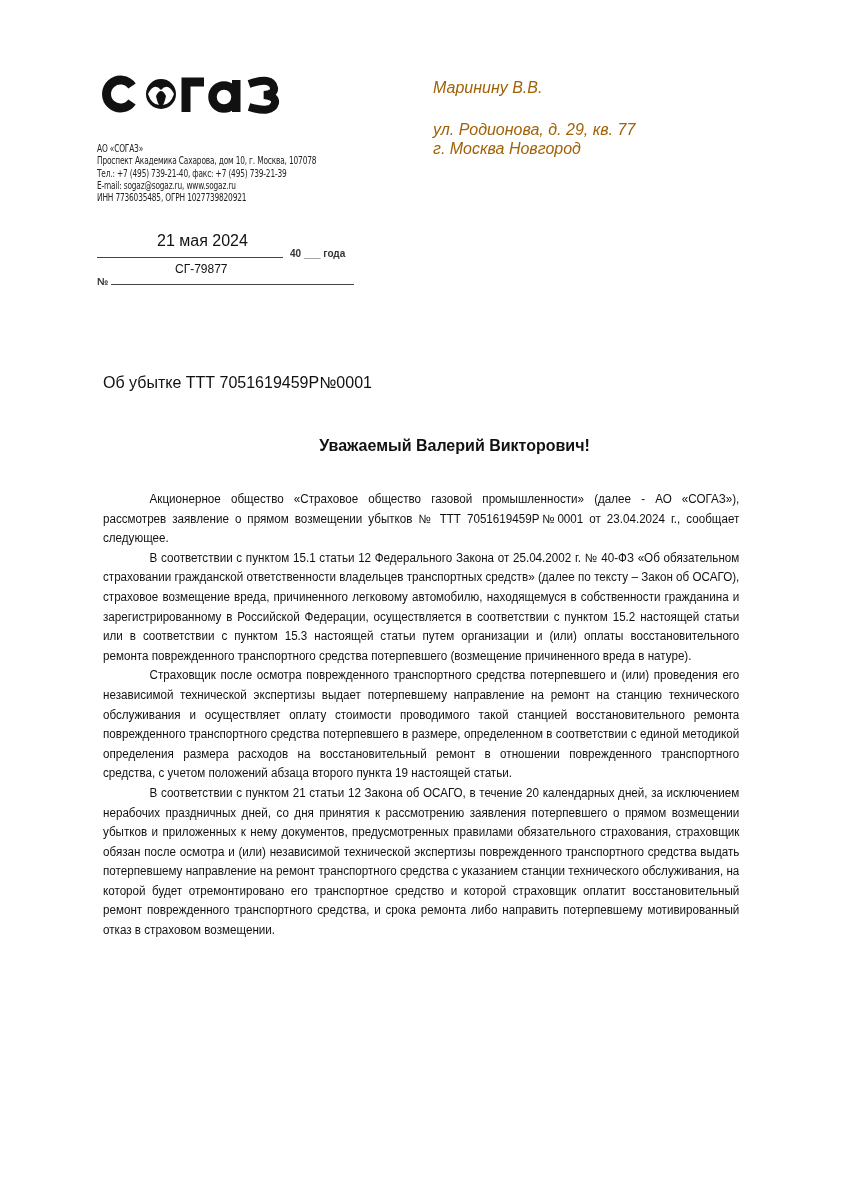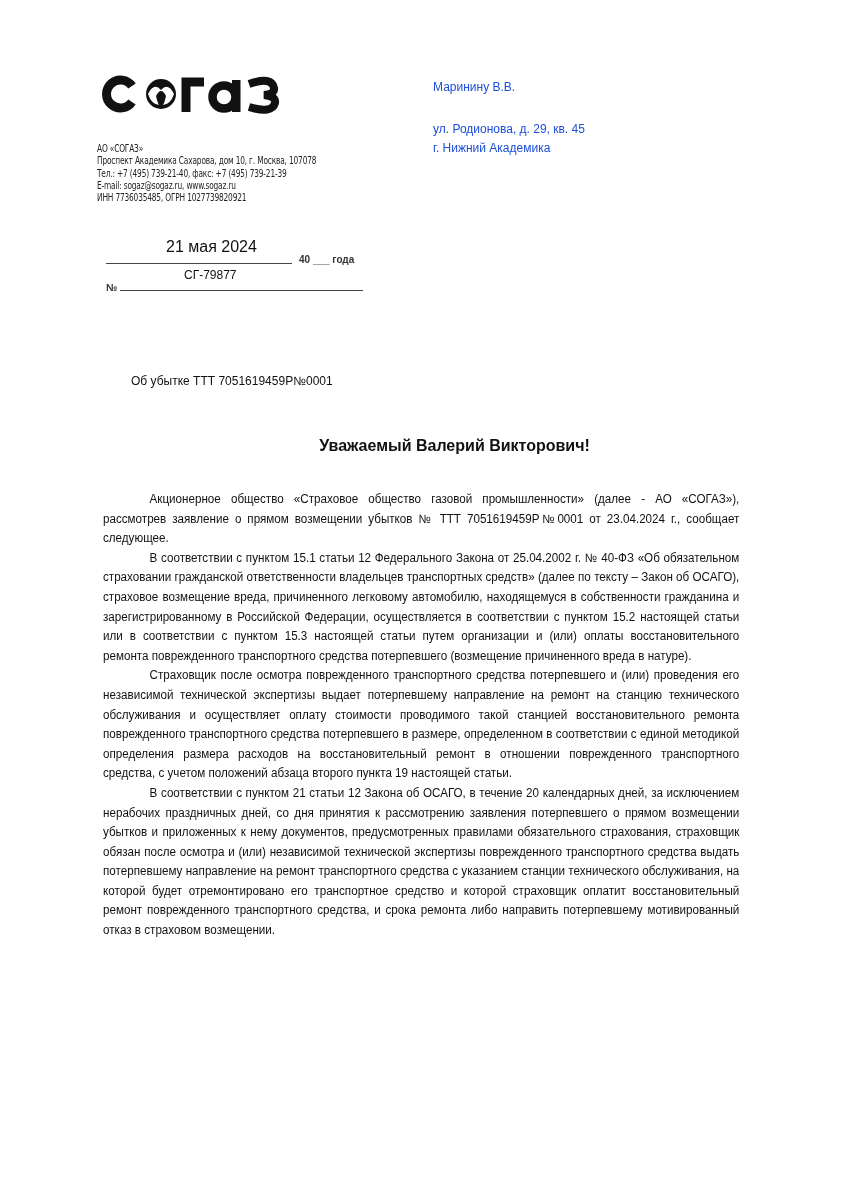--- a/index.html
+++ b/index.html
@@ -1,28 +1,28 @@
 <!DOCTYPE html>
 <html><head>
 <meta charset="utf-8">
 <style>
   html, body { margin:0; padding:0; background:#fff; }
   body { width:849px; height:1200px; position:relative; overflow:hidden; font-family:"Liberation Sans", sans-serif; color:#111; }
   .logo { position:absolute; left:96px; top:72px; width:190px; height:44px; }
   .org-info { position:absolute; left:97px; top:143px; font-family:"DejaVu Sans", sans-serif; font-size:9.6px; line-height:12.3px; letter-spacing:-0.2px; font-stretch:condensed; color:#222; transform:scaleX(0.86); transform-origin:left top; width:360px; white-space:nowrap; }
-  .recipient { position:absolute; left:433px; top:78px; font-size:12px; line-height:19.5px; color:#1d4ed8; }
+  .recipient { position:absolute; left:433px; top:78px; font-size:16px; line-height:19.5px; color:#a16207;font-style:italic; }
   .recipient .gap { height:22px; }
-  .date-block { position:absolute; left:97px; top:236px; width:300px; height:70px;margin-left:9px; }
+  .date-block { position:absolute; left:97px; top:230px; width:300px; height:70px; }
   .date-val { position:absolute; left:60px; top:2px; font-size:16px; }
   .date-line { position:absolute; left:0; top:27px; width:186px; border-top:1px solid #444; }
   .year-suffix { position:absolute; left:193px; top:18px; font-size:10px; font-weight:bold; color:#333; white-space:nowrap; }
   .num-label { position:absolute; left:0; top:46px; font-size:10px; font-weight:bold; color:#333; }
   .num-line { position:absolute; left:14px; top:54px; width:243px; border-top:1px solid #444; }
   .num-val { position:absolute; left:78px; top:32px; font-size:12px; }
-  .subject { position:absolute; left:103px; top:374px; font-size:12px;margin-left:28px; }
+  .subject { position:absolute; left:103px; top:374px; font-size:16px; }
   .salutation { position:absolute; left:0; width:849px; top:437px; text-align:center; font-weight:bold; font-size:16px; padding-left:60px; box-sizing:border-box; }
   .body { position:absolute; left:103px; top:490px; width:656px; font-size:12px; line-height:19.6px; text-align:justify; font-stretch:condensed; }
   .body p { margin:0; text-indent:48px; transform:scaleX(0.97); transform-origin:left top; }
 </style>
 </head>
 <body>
 
 <svg class="logo" viewBox="0 0 190 44">
 
   <path d="M36 14 A14 14 0 1 0 36 30" fill="none" stroke="#111" stroke-width="9" stroke-linecap="butt"></path>
@@ -43,22 +43,22 @@
   <div>АО «СОГАЗ»</div>
   <div>Проспект Академика Сахарова, дом 10, г. Москва, 107078</div>
   <div>Тел.: +7 (495) 739-21-40, факс: +7 (495) 739-21-39</div>
   <div>E-mail: sogaz@sogaz.ru, www.sogaz.ru</div>
   <div>ИНН 7736035485, ОГРН 1027739820921</div>
 </div>
 
 <div class="recipient">
   <div>Маринину В.В.</div>
   <div class="gap"></div>
-  <div>ул. Родионова, д. 29, кв. 45</div>
-  <div>г. Нижний Академика</div>
+  <div>ул. Родионова, д. 29, кв. 77</div>
+  <div>г. Москва Новгород</div>
 </div>
 
 <div class="date-block">
   <div class="date-val">21 мая 2024</div>
   <div class="date-line"></div>
   <div class="year-suffix">40 ___ года</div>
   <div class="num-label">№</div>
   <div class="num-line"></div>
   <div class="num-val">СГ-79877</div>
 </div>

